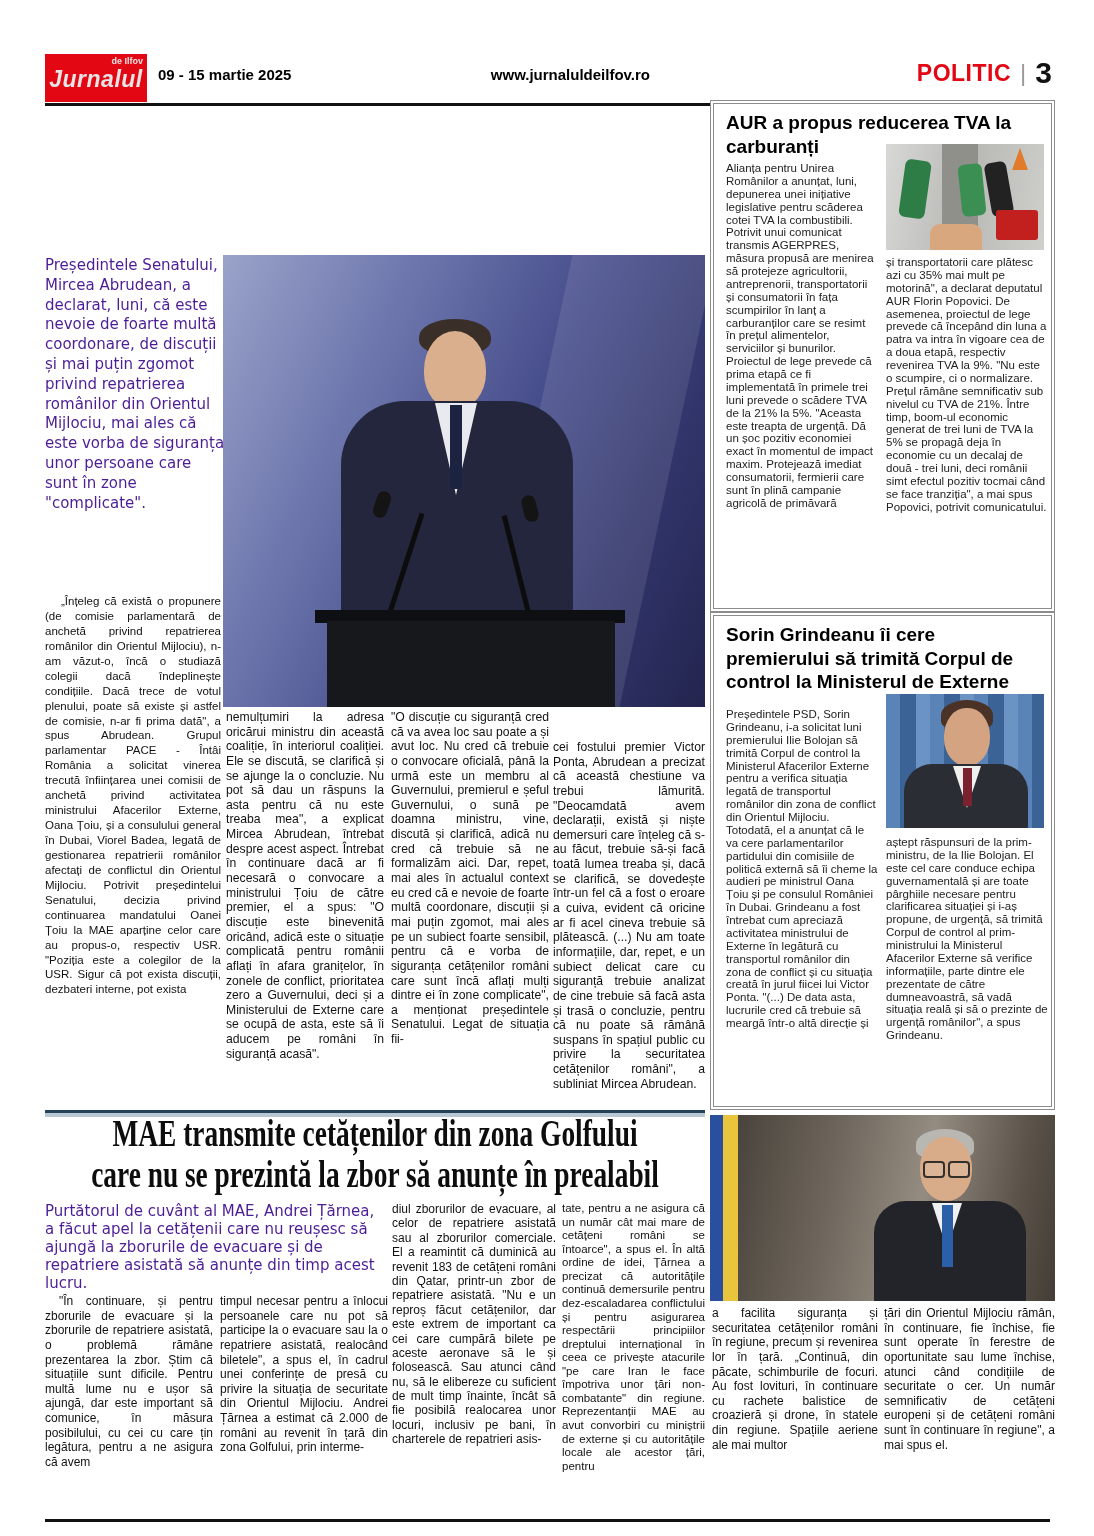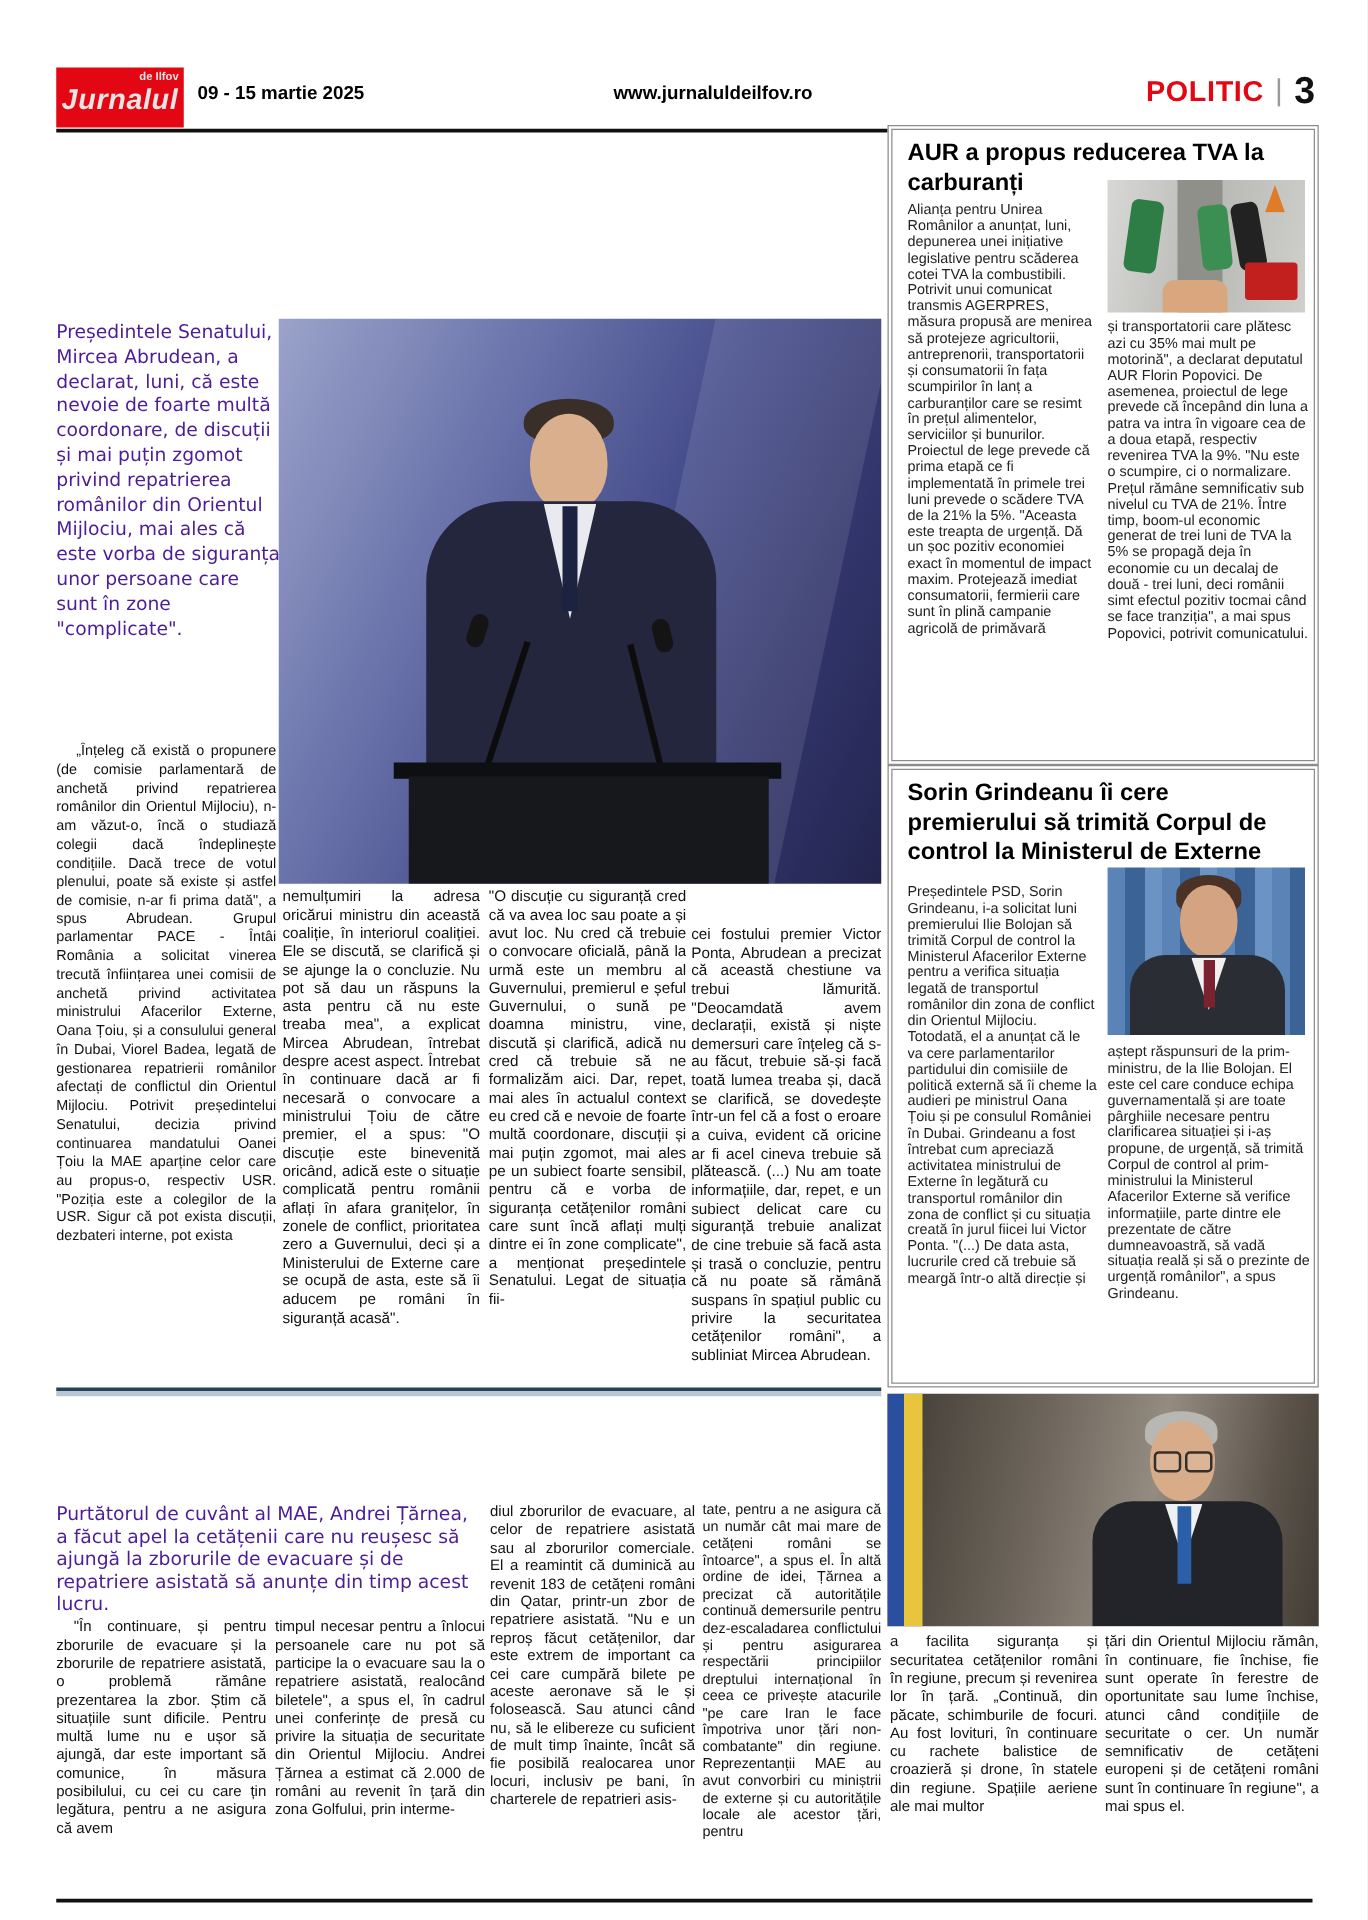--- a/index.html
+++ b/index.html
@@ -176,20 +176,26 @@
       <div class="pg-hair"></div>
       <div class="pg-head"></div>
       <div class="pg-suit"></div>
       <div class="pg-shirt"></div>
       <div class="pg-tie"></div>
     </div>
     <div class="sidecol b2-col1">Președintele PSD, Sorin Grindeanu, i-a solicitat luni premierului Ilie Bolojan să trimită Corpul de control la Ministerul Afacerilor Externe pentru a verifica situația legată de transportul românilor din zona de conflict din Orientul Mijlociu. Totodată, el a anunțat că le va cere parlamentarilor partidului din comisiile de politică externă să îi cheme la audieri pe ministrul Oana Țoiu și pe consulul României în Dubai. Grindeanu a fost întrebat cum apreciază activitatea ministrului de Externe în legătură cu transportul românilor din zona de conflict și cu situația creată în jurul fiicei lui Victor Ponta. "(...) De data asta, lucrurile cred că trebuie să meargă într-o altă direcție și</div>
     <div class="sidecol b2-col2">aștept răspunsuri de la prim-ministru, de la Ilie Bolojan. El este cel care conduce echipa guvernamentală și are toate pârghiile necesare pentru clarificarea situației și i-aș propune, de urgență, să trimită Corpul de control al prim-ministrului la Ministerul Afacerilor Externe să verifice informațiile, parte dintre ele prezentate de către dumneavoastră, să vadă situația reală și să o prezinte de urgență românilor", a spus Grindeanu.</div>
   </div>
 
+  <div class="abs bottom-headline">
+    <div class="hl-inner">
+      <div class="hl-line">MAE transmite cetățenilor din zona Golfului</div>
+      <div class="hl-line">care nu se prezintă la zbor să anunțe în prealabil</div>
+    </div>
+  </div>
   <div class="abs intro bottom-intro">Purtătorul de cuvânt al MAE, Andrei Țărnea, a făcut apel la cetățenii care nu reușesc să ajungă la zborurile de evacuare și de repatriere asistată să anunțe din timp acest lucru.</div>
   <div class="abs bodycol bot-col1">"În continuare, și pentru zborurile de evacuare și la zborurile de repatriere asistată, o problemă rămâne prezentarea la zbor. Știm că situațiile sunt dificile. Pentru multă lume nu e ușor să ajungă, dar este important să comunice, în măsura posibilului, cu cei cu care țin legătura, pentru a ne asigura că avem</div>
   <div class="abs bodycol bot-col2">timpul necesar pentru a înlocui persoanele care nu pot să participe la o evacuare sau la o repatriere asistată, realocând biletele", a spus el, în cadrul unei conferințe de presă cu privire la situația de securitate din Orientul Mijlociu. Andrei Țărnea a estimat că 2.000 de români au revenit în țară din zona Golfului, prin interme-</div>
   <div class="abs bodycol bot-col3">diul zborurilor de evacuare, al celor de repatriere asistată sau al zborurilor comerciale. El a reamintit că duminică au revenit 183 de cetățeni români din Qatar, printr-un zbor de repatriere asistată. "Nu e un reproș făcut cetățenilor, dar este extrem de important ca cei care cumpără bilete pe aceste aeronave să le și folosească. Sau atunci când nu, să le elibereze cu suficient de mult timp înainte, încât să fie posibilă realocarea unor locuri, inclusiv pe bani, în charterele de repatrieri asis-</div>
   <div class="abs bodycol bot-col4">tate, pentru a ne asigura că un număr cât mai mare de cetățeni români se întoarce", a spus el. În altă ordine de idei, Țărnea a precizat că autoritățile continuă demersurile pentru dez-escaladarea conflictului și pentru asigurarea respectării principiilor dreptului internațional în ceea ce privește atacurile "pe care Iran le face împotriva unor țări non-combatante" din regiune. Reprezentanții MAE au avut convorbiri cu miniștrii de externe și cu autoritățile locale ale acestor țări, pentru</div>
 
   <div class="abs photo photo-tarnea">
     <div class="pt-flag"></div>
     <div class="pt-hairgray"></div>
     <div class="pt-head"></div>

